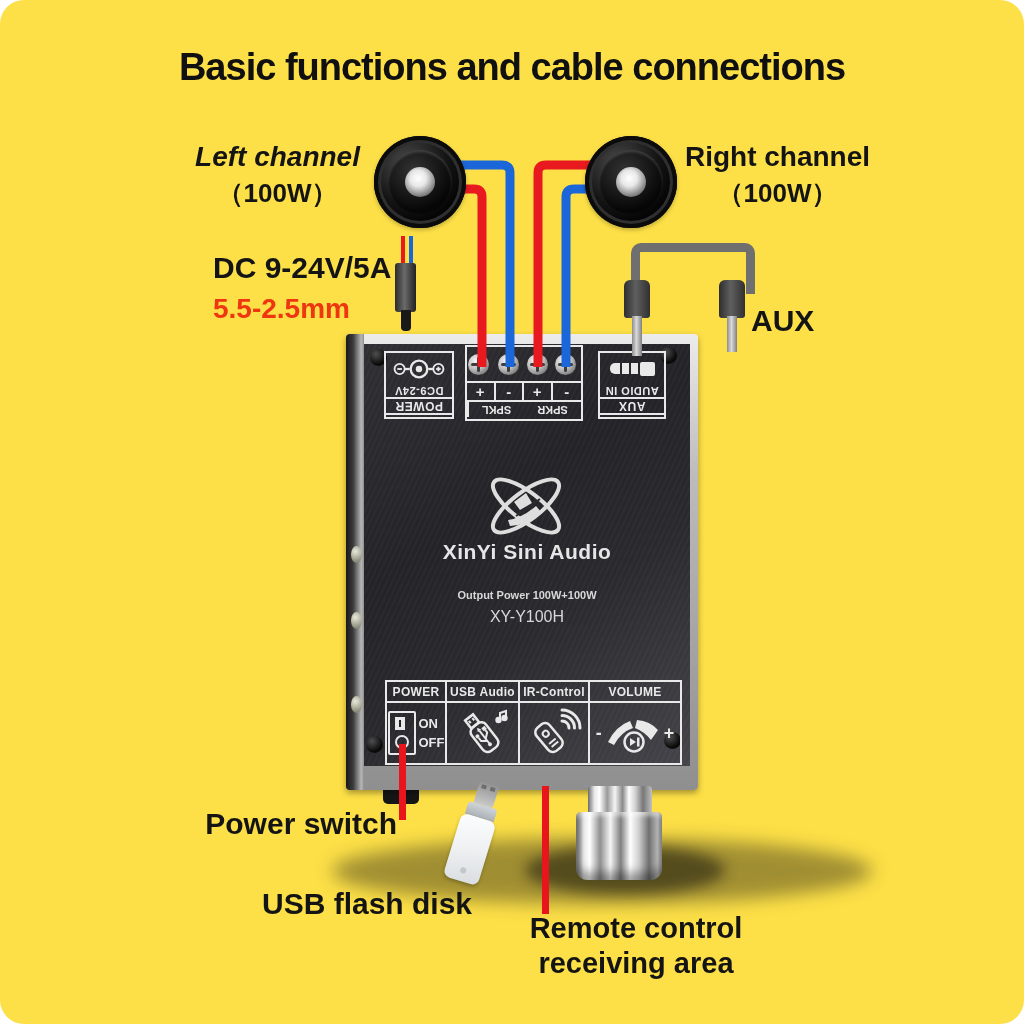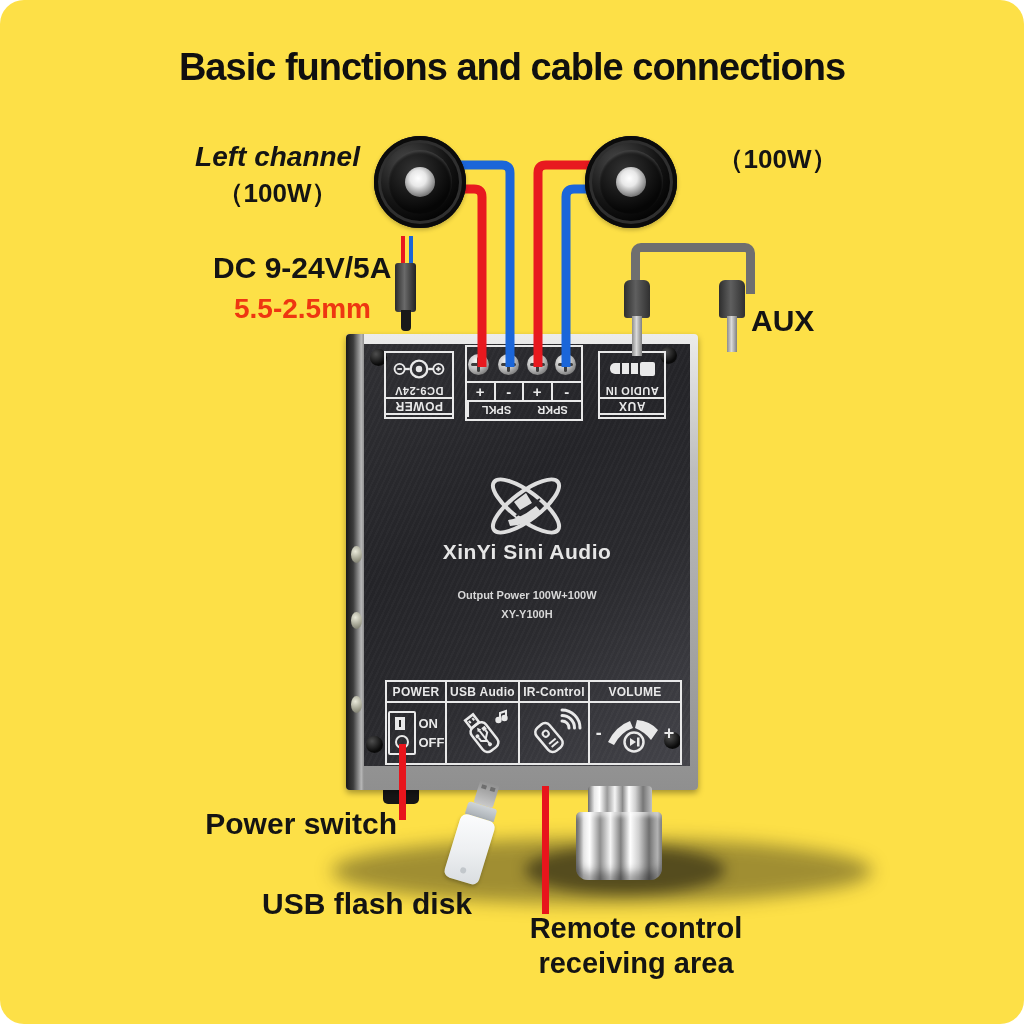--- a/index.html
+++ b/index.html
@@ -105,21 +105,21 @@
       box-shadow:inset 0 -8px 10px rgba(0,0,0,.35), inset 0 4px 4px rgba(255,255,255,.5);}
   .usbstick{left:446px;top:780px;width:56px;height:110px;z-index:3;transform:rotate(17deg);display:flex;flex-direction:column;align-items:center;}
   .usb-conn{width:20px;height:24px;background:linear-gradient(180deg,#8f8f8f,#c9c9c9);border-radius:2px;position:relative;}
   .usb-conn i{position:absolute;top:4px;width:5px;height:4px;background:#6e6e6e;display:block;}
   .usb-conn i.a{left:3px;} .usb-conn i.b{right:3px;}
   .usb-collar{width:30px;height:13px;background:linear-gradient(180deg,#cfd4d8,#aab0b5);border-radius:3px 3px 0 0;}
   .usb-body{width:36px;height:66px;background:linear-gradient(165deg,#fcfdfe 0%,#eef0f2 50%,#d9dde0 100%);border-radius:7px;
       box-shadow:0 2px 4px rgba(0,0,0,.25);position:relative;}
   .usb-body i{position:absolute;left:15px;bottom:8px;width:6px;height:6px;border-radius:50%;background:#c2c7cb;display:block;}
 
-  .orange{color:#ee3611;margin-left:21px;}
+  .orange{color:#ee3611;}
   .small-gap{margin-top:4px;}
 </style>
 </head>
 <body>
 
 <div class="canvas">
 
   <div class="abs title">Basic functions and cable connections</div>
 
   <svg class="abs wires" width="1024" height="1024" viewBox="0 0 1024 1024">
@@ -136,20 +136,21 @@
   <div class="abs speaker" style="left:585px;top:136px;">
     <div class="mid"></div>
     <div class="dome"></div>
   </div>
 
   <div class="abs ctr lbl" style="left:170px;top:140px;width:215px;">
     <div style="font-size:28px;font-style:italic;">Left channel</div>
     <div style="font-size:26px;" class="small-gap">（100W）</div>
   </div>
   <div class="abs ctr lbl" style="left:670px;top:140px;width:215px;">
+    <div style="font-size:28px;">Right channel</div>
     <div style="font-size:26px;" class="small-gap">（100W）</div>
   </div>
 
   <div class="abs lbl" style="left:213px;top:250px;">
     <div style="font-size:30px;">DC 9-24V/5A</div>
     <div style="font-size:28px;margin-top:6px;" class="orange">5.5-2.5mm</div>
   </div>
 
   <div class="abs dcwire-red"></div>
   <div class="abs dcwire-blue"></div>
@@ -247,21 +248,21 @@
           <ellipse cx="48" cy="38" rx="40" ry="14" transform="rotate(37 48 38)"></ellipse>
         </g>
         <path d="M30 52 Q44 50 58 38 L64 45 Q50 57 32 58 Z" fill="#dedede"></path>
         <path d="M36 34 l12 -9 6 10 -12 7 z" fill="#dedede"></path>
         <path d="M38 48 l24 -17" stroke="#2c2c30" stroke-width="2"></path>
       </svg>
     </div>
 
     <div class="abs brand" style="top:206px;font-size:21px;letter-spacing:.5px;">XinYi Sini Audio</div>
     <div class="abs brand" style="top:255px;font-size:11px;font-weight:bold;color:#d8d8d8;">Output Power 100W+100W</div>
-    <div class="abs brand" style="top:274px;font-size:11px;font-weight:bold;color:#d8d8d8;">XY-Y100H</div>
+    <div class="abs brand" style="top:274px;font-size:16px;font-weight:normal;color:#d8d8d8;">XY-Y100H</div>
 
     <div class="panel">
       <div class="pcell phead">POWER</div>
       <div class="pcell phead">USB Audio</div>
       <div class="pcell phead">IR-Control</div>
       <div class="pcell phead last">VOLUME</div>
 
       <div class="pcell">
         <div class="switchbox">
           <div class="sq">

